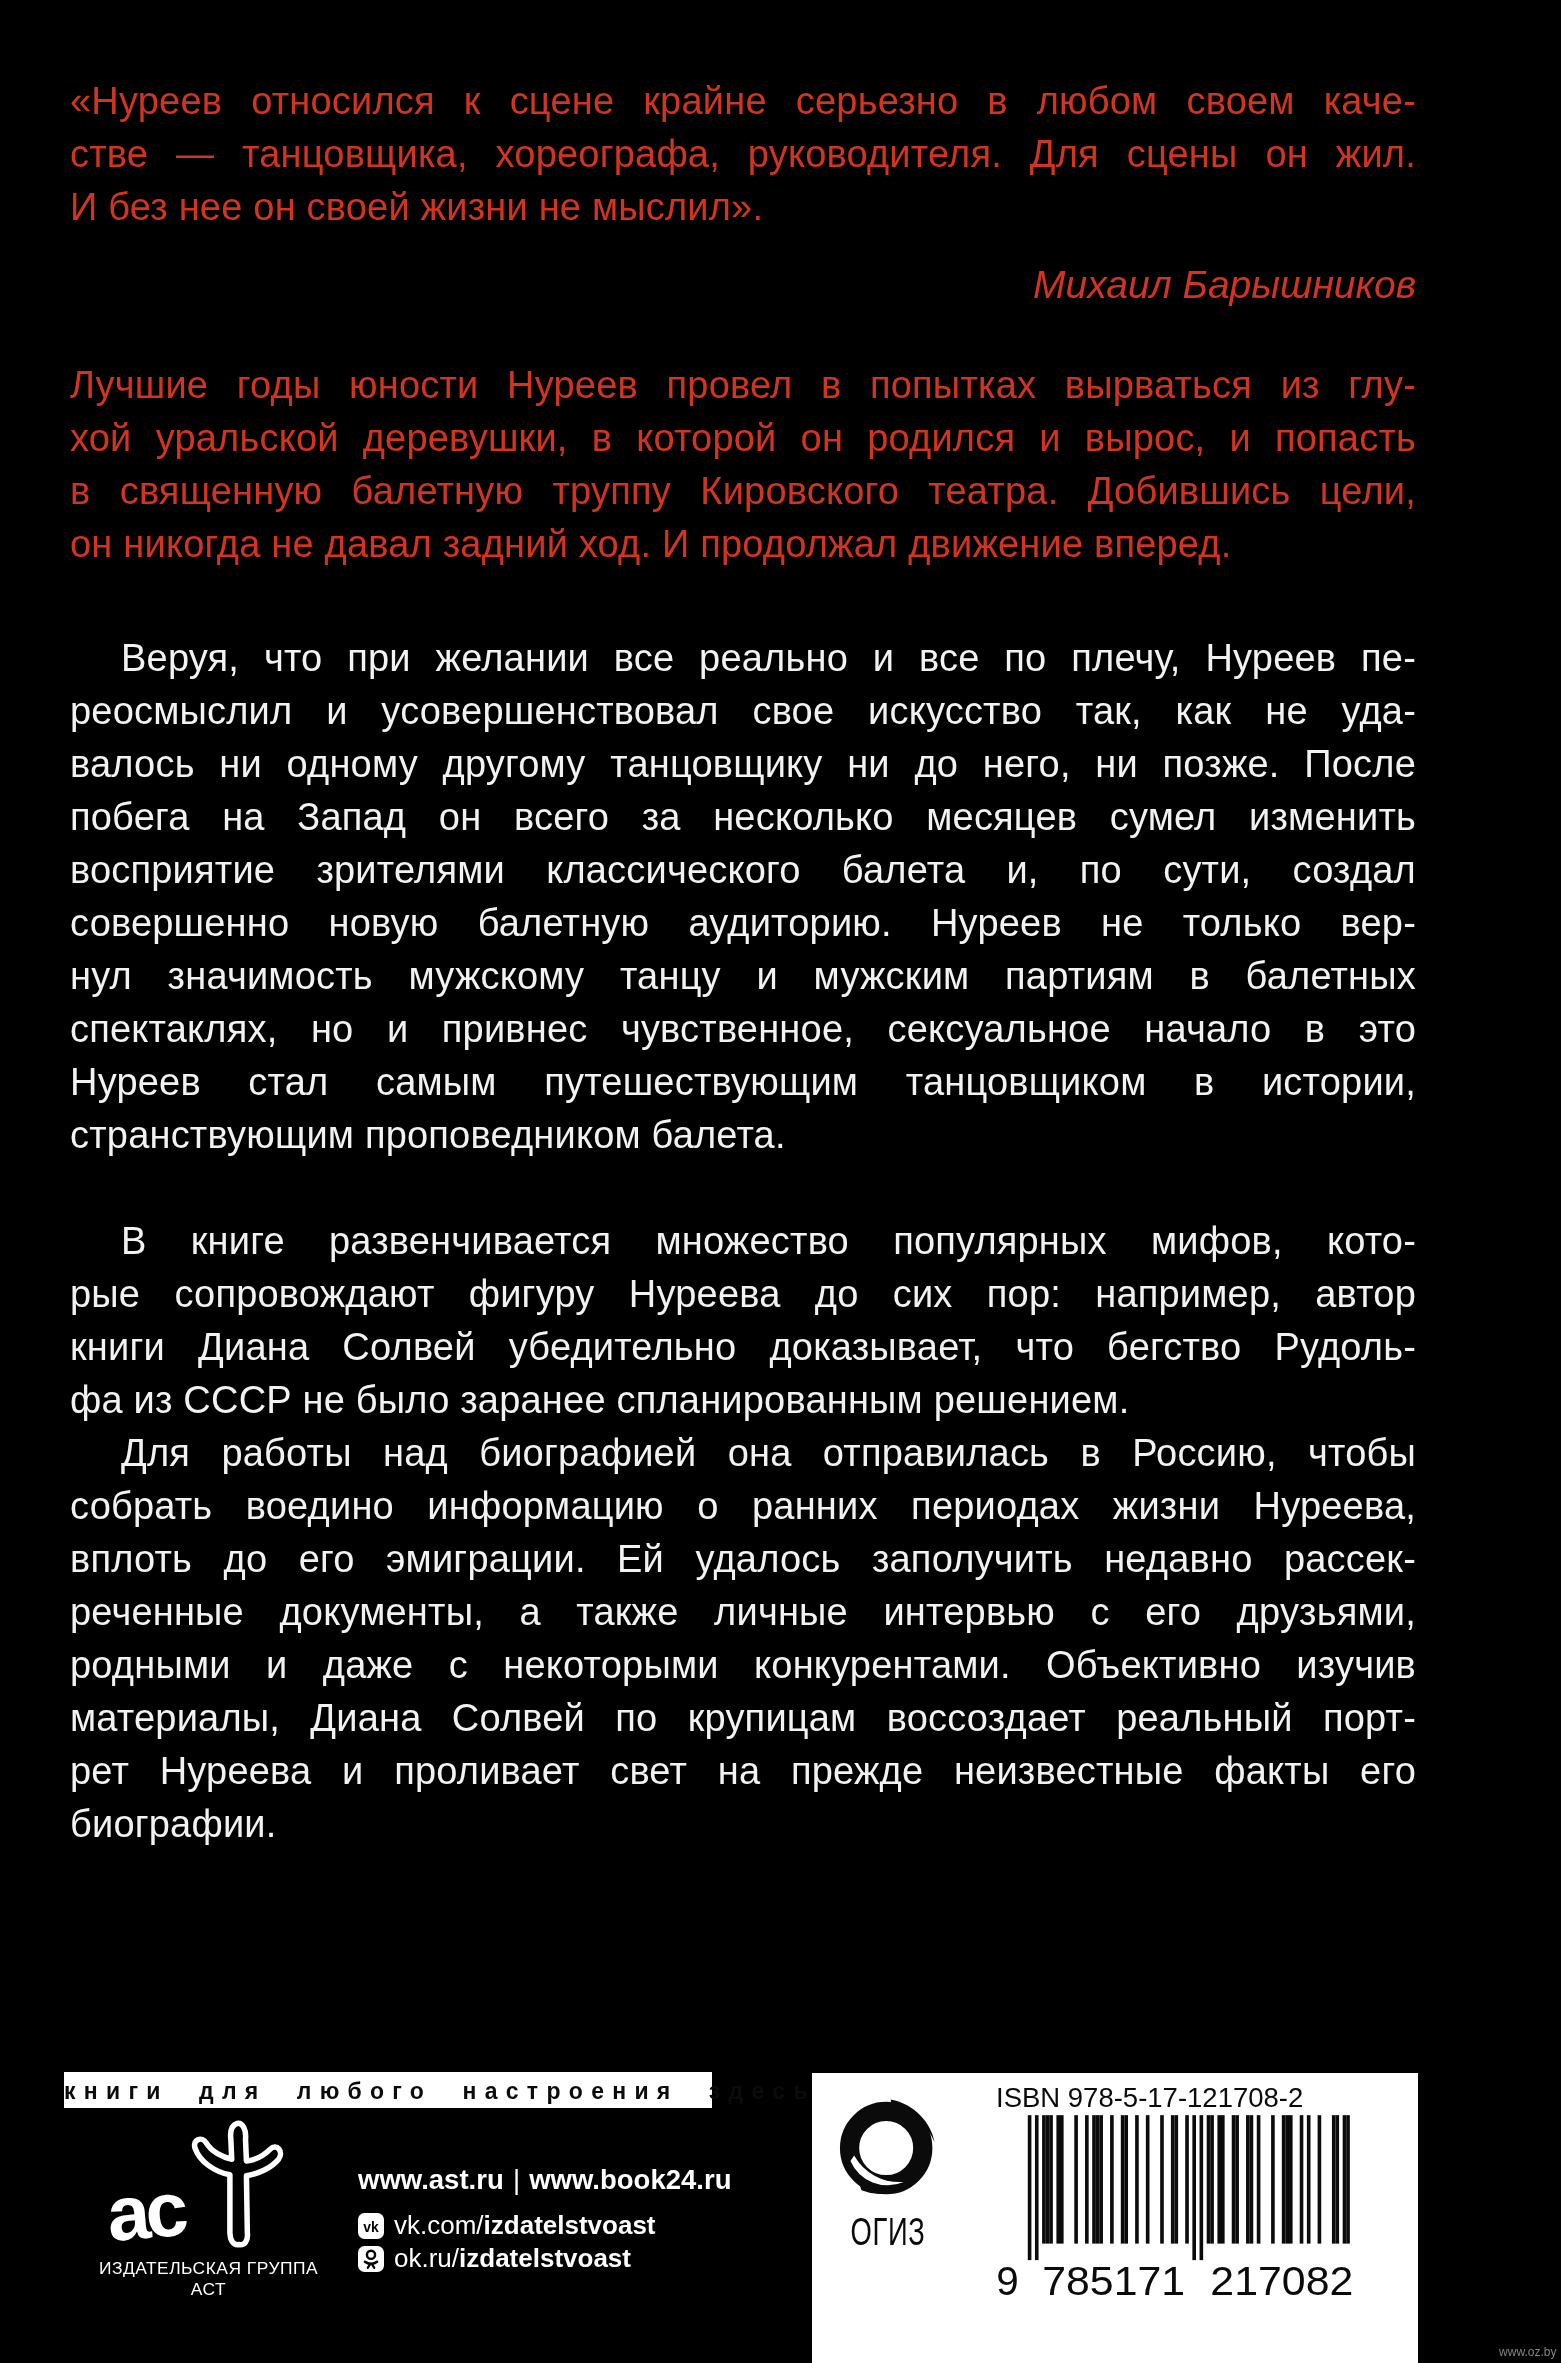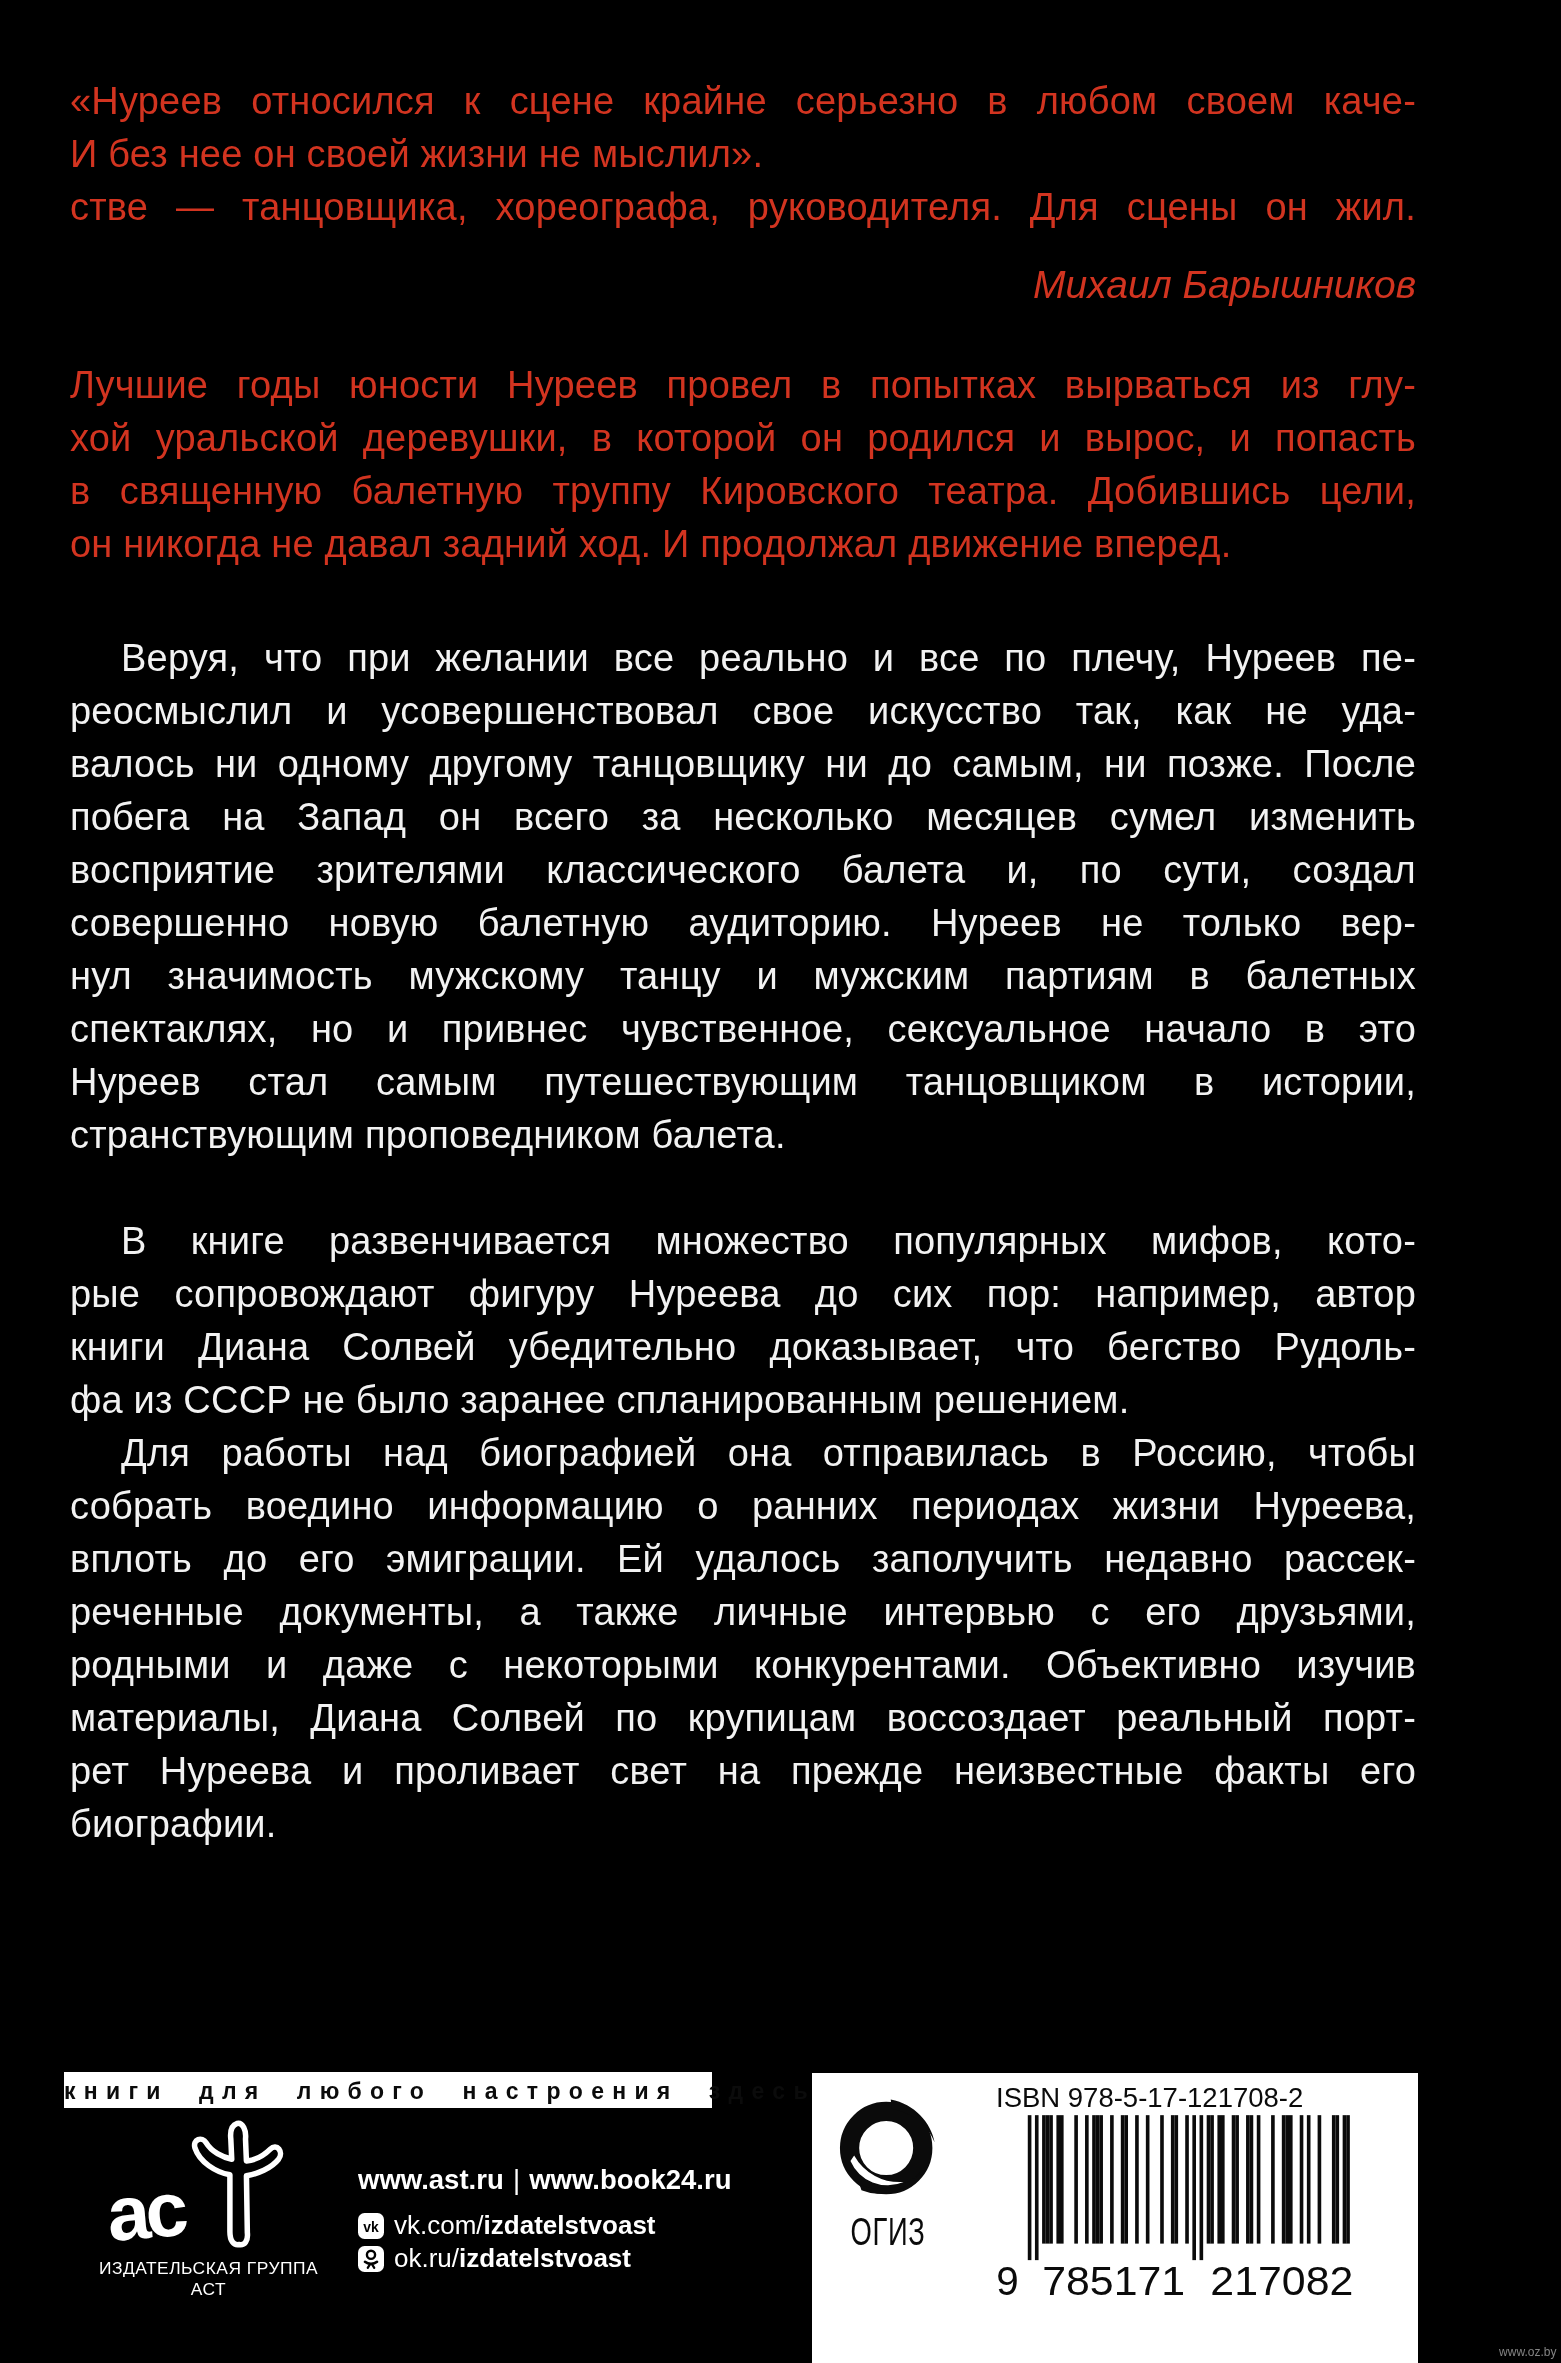--- a/index.html
+++ b/index.html
@@ -61,34 +61,34 @@
   .watermark{position:absolute;right:4.6px;bottom:5.5px;color:#848484;font-size:12px;}
 </style>
 </head>
 <body>
 
 <div class="cover">
 
   <main class="text-block">
     <section class="quote red">
         <div class="tline">«Нуреев относился к сцене крайне серьезно в любом своем каче-</div>
+        <div class="tline">стве — танцовщика, хореографа, руководителя. Для сцены он жил.</div>
         <div class="tline last">И без нее он своей жизни не мыслил».</div>
-        <div class="tline">стве — танцовщика, хореографа, руководителя. Для сцены он жил.</div>
       </section>
     <div class="attribution">Михаил Барышников</div>
     <section class="red-par red">
         <div class="tline">Лучшие годы юности Нуреев провел в попытках вырваться из глу-</div>
         <div class="tline">хой уральской деревушки, в которой он родился и вырос, и попасть</div>
         <div class="tline">в священную балетную труппу Кировского театра. Добившись цели,</div>
         <div class="tline last">он никогда не давал задний ход. И продолжал движение вперед.</div>
       </section>
     <section class="par-1 indent">
         <div class="tline">Веруя, что при желании все реально и все по плечу, Нуреев пе-</div>
         <div class="tline">реосмыслил и усовершенствовал свое искусство так, как не уда-</div>
-        <div class="tline">валось ни одному другому танцовщику ни до самым, ни позже. После</div>
+        <div class="tline">валось ни одному другому танцовщику ни до него, ни позже. После</div>
         <div class="tline">побега на Запад он всего за несколько месяцев сумел изменить</div>
         <div class="tline">восприятие зрителями классического балета и, по сути, создал</div>
         <div class="tline">совершенно новую балетную аудиторию. Нуреев не только вер-</div>
         <div class="tline">нул значимость мужскому танцу и мужским партиям в балетных</div>
         <div class="tline">спектаклях, но и привнес чувственное, сексуальное начало в это</div>
         <div class="tline">Нуреев стал самым путешествующим танцовщиком в истории,</div>
         <div class="tline last">странствующим проповедником балета.</div>
       </section>
     <section class="par-2 indent">
         <div class="tline">В книге развенчивается множество популярных мифов, кото-</div>

